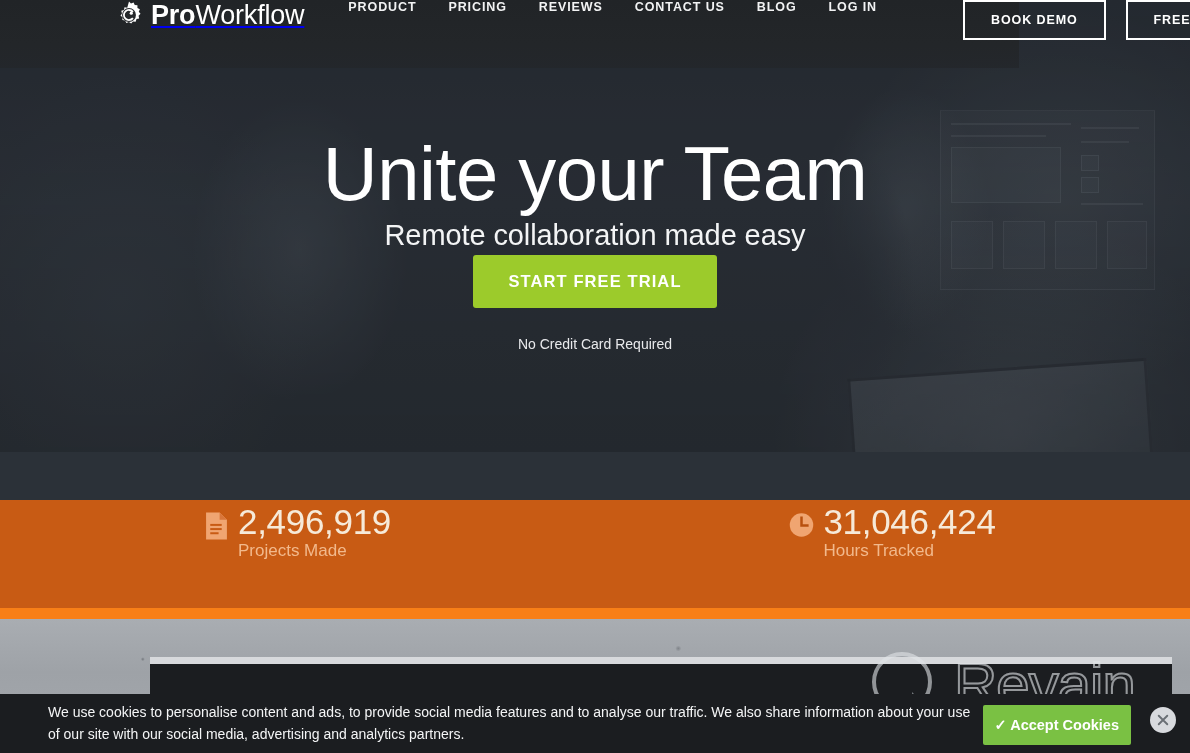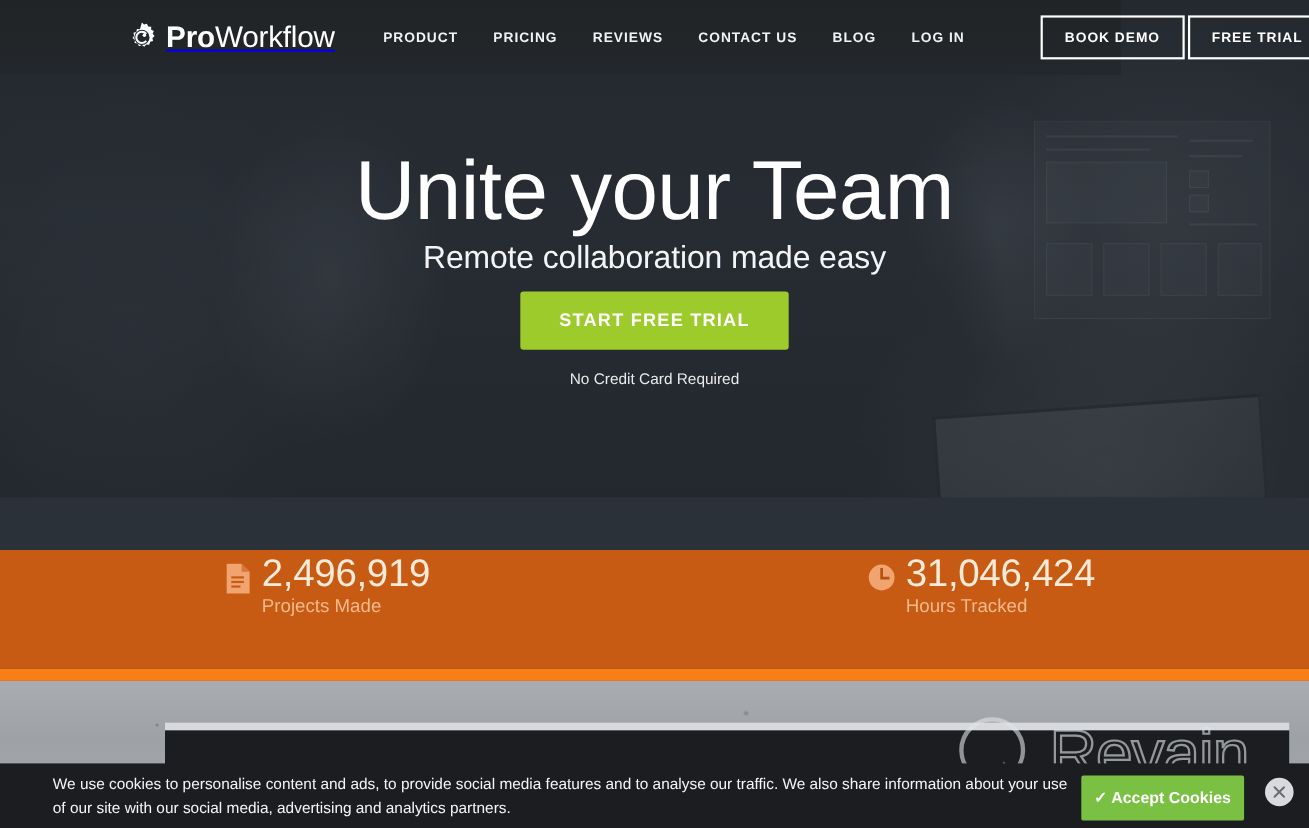--- a/index.html
+++ b/index.html
@@ -54,53 +54,53 @@
   .person{
     position:absolute; left:778px; top:92px; width:160px; height:410px;
     background:radial-gradient(ellipse 80px 200px at 50% 50%, rgba(40,45,52,.65), rgba(40,45,52,0) 72%);
   }
   .hero-dim{ position:absolute; inset:0; background:rgba(35,40,47,.45); }
 
   
   .header{
     position:absolute; left:0; top:0; width:1019px; height:68px;
     background:linear-gradient(180deg,#212427 0%, #232629 65%, rgba(35,38,42,.82) 100%);
-    display:flex; align-items:center; z-index:30;
+    display:flex; align-items:flex-start; z-index:30;
   }
   .logo{ display:flex; align-items:center; margin-left:114px; }
   .logo-mark{ width:30px; height:30px; margin-right:7px; flex:none; }
   .logo-text{ font-size:27px; color:#ffffff; letter-spacing:-.2px; line-height:1; white-space:nowrap; }
   .logo-text b{ font-weight:700; }
   .logo-text span{ font-weight:300; }
 
   .nav{ display:flex; align-items:center; margin-left:28px; }
   .nav a{
     color:#f2f3f4; font-size:12.5px; font-weight:700; letter-spacing:.9px;
     text-decoration:none; padding:0 16px; white-space:nowrap;
   }
   .hdr-btns{ display:flex; align-items:center; margin-left:50px; }
   .hdr-btn{
     border:2px solid #ffffff; color:#ffffff; background:transparent;
     font-size:12.5px; font-weight:700; letter-spacing:.9px;
-    padding:11px 20px; margin-left:3px; cursor:pointer; white-space:nowrap;
+    padding:11px 26px; margin-left:20px; cursor:pointer; white-space:nowrap;
     font-family:"Liberation Sans", sans-serif;
   }
 
   
   .hero-inner{ position:absolute; inset:0; z-index:20; text-align:center; }
   .headline{
     position:absolute; left:0; right:0; top:134px;
     font-size:76px; font-weight:300; color:#ffffff; line-height:1.05;
     letter-spacing:-.5px;
   }
   .subhead{
     position:absolute; left:0; right:0; top:219px;
     font-size:29px; font-weight:400; color:#f3f4f5; letter-spacing:-.1px;
   }
-  .cta-wrap{ position:absolute; left:0; right:0; top:265px; }
+  .cta-wrap{ position:absolute; left:0; right:0; top:255px; }
   .cta{
     display:inline-block; background:#9ccb2b; color:#ffffff;
     font-size:16.5px; font-weight:700; letter-spacing:1.1px;
     padding:17px 35px; border:none; border-radius:3px; cursor:pointer;
     font-family:"Liberation Sans", sans-serif;
   }
   .cta-note{
     position:absolute; left:0; right:0; top:336px;
     font-size:14px; font-weight:400; color:#e9eaec;
   }

